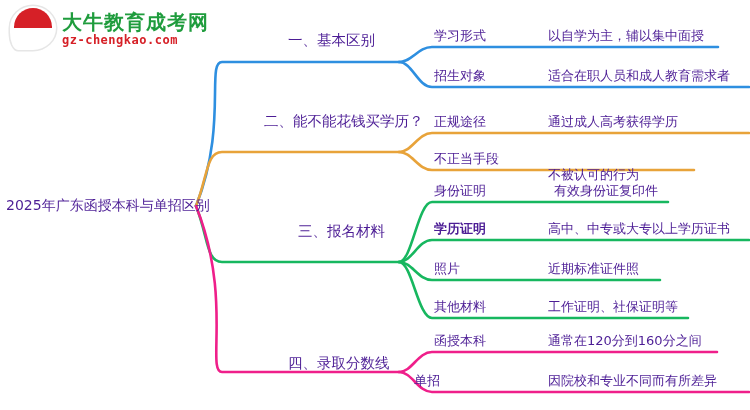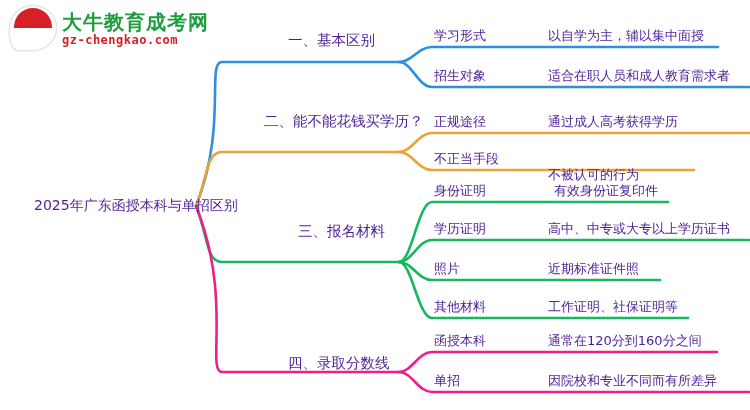--- a/index.html
+++ b/index.html
@@ -52,21 +52,21 @@
 
   
   #wires{position:absolute;left:0;top:0;width:750px;height:410px;}
   #wires path{fill:none;stroke-linecap:round;stroke-width:2.6;}
 
   
   .node{
     position:absolute;white-space:nowrap;color:#4c1d95;
     font-family:"DejaVu Sans","Liberation Sans",sans-serif;
   }
-  .root-label{font-size:14px;left:6px;top:197px;letter-spacing:0px;margin-left:28px;}
+  .root-label{font-size:14px;left:6px;top:197px;letter-spacing:0px;}
   .branch-label{font-size:14.5px;}
   .leaf-key{font-size:13px;}
   .leaf-val{font-size:13px;}
 </style>
 </head>
 <body>
 
 <div id="stage">
 
   <div class="logo">
@@ -135,26 +135,26 @@
       <div class="node leaf-key" style="left: 434px; top: 67px;">招生对象</div>
       <div class="node leaf-val" style="left: 548px; top: 67px;">适合在职人员和成人教育需求者</div>
       <div class="node branch-label" style="left: 264px; top: 112px;">二、能不能花钱买学历？</div>
       <div class="node leaf-key" style="left: 434px; top: 113px; font-family: Liberation Serif, serif;">正规途径</div>
       <div class="node leaf-val" style="left: 548px; top: 113px;">通过成人高考获得学历</div>
       <div class="node leaf-key" style="left: 434px; top: 150px;">不正当手段</div>
       <div class="node leaf-val" style="left: 548px; top: 150px; margin-top: 16px;">不被认可的行为</div>
       <div class="node branch-label" style="left: 298px; top: 222px;">三、报名材料</div>
       <div class="node leaf-key" style="left: 434px; top: 182px;">身份证明</div>
       <div class="node leaf-val" style="left: 548px; top: 182px; margin-left: 6px;">有效身份证复印件</div>
-      <div class="node leaf-key" style="left: 434px; top: 220px;">学历证明</div>
+      <div class="node leaf-key" style="left: 434px; top: 220px; font-weight: bold;">学历证明</div>
       <div class="node leaf-val" style="left: 548px; top: 220px;">高中、中专或大专以上学历证书</div>
       <div class="node leaf-key" style="left: 434px; top: 260px;">照片</div>
       <div class="node leaf-val" style="left: 548px; top: 260px;">近期标准证件照</div>
       <div class="node leaf-key" style="left: 434px; top: 298px;">其他材料</div>
       <div class="node leaf-val" style="left: 548px; top: 298px;">工作证明、社保证明等</div>
       <div class="node branch-label" style="left: 288px; top: 354px;">四、录取分数线</div>
       <div class="node leaf-key" style="left: 434px; top: 332px;">函授本科</div>
       <div class="node leaf-val" style="left: 548px; top: 332px;">通常在120分到160分之间</div>
-      <div class="node leaf-key" style="left: 434px; top: 372px;">单招</div>
+      <div class="node leaf-key" style="left: 414px; top: 372px;">单招</div>
       <div class="node leaf-val" style="left: 548px; top: 372px;">因院校和专业不同而有所差异</div>
     </div>
 
 </div>
 
 </body></html>

